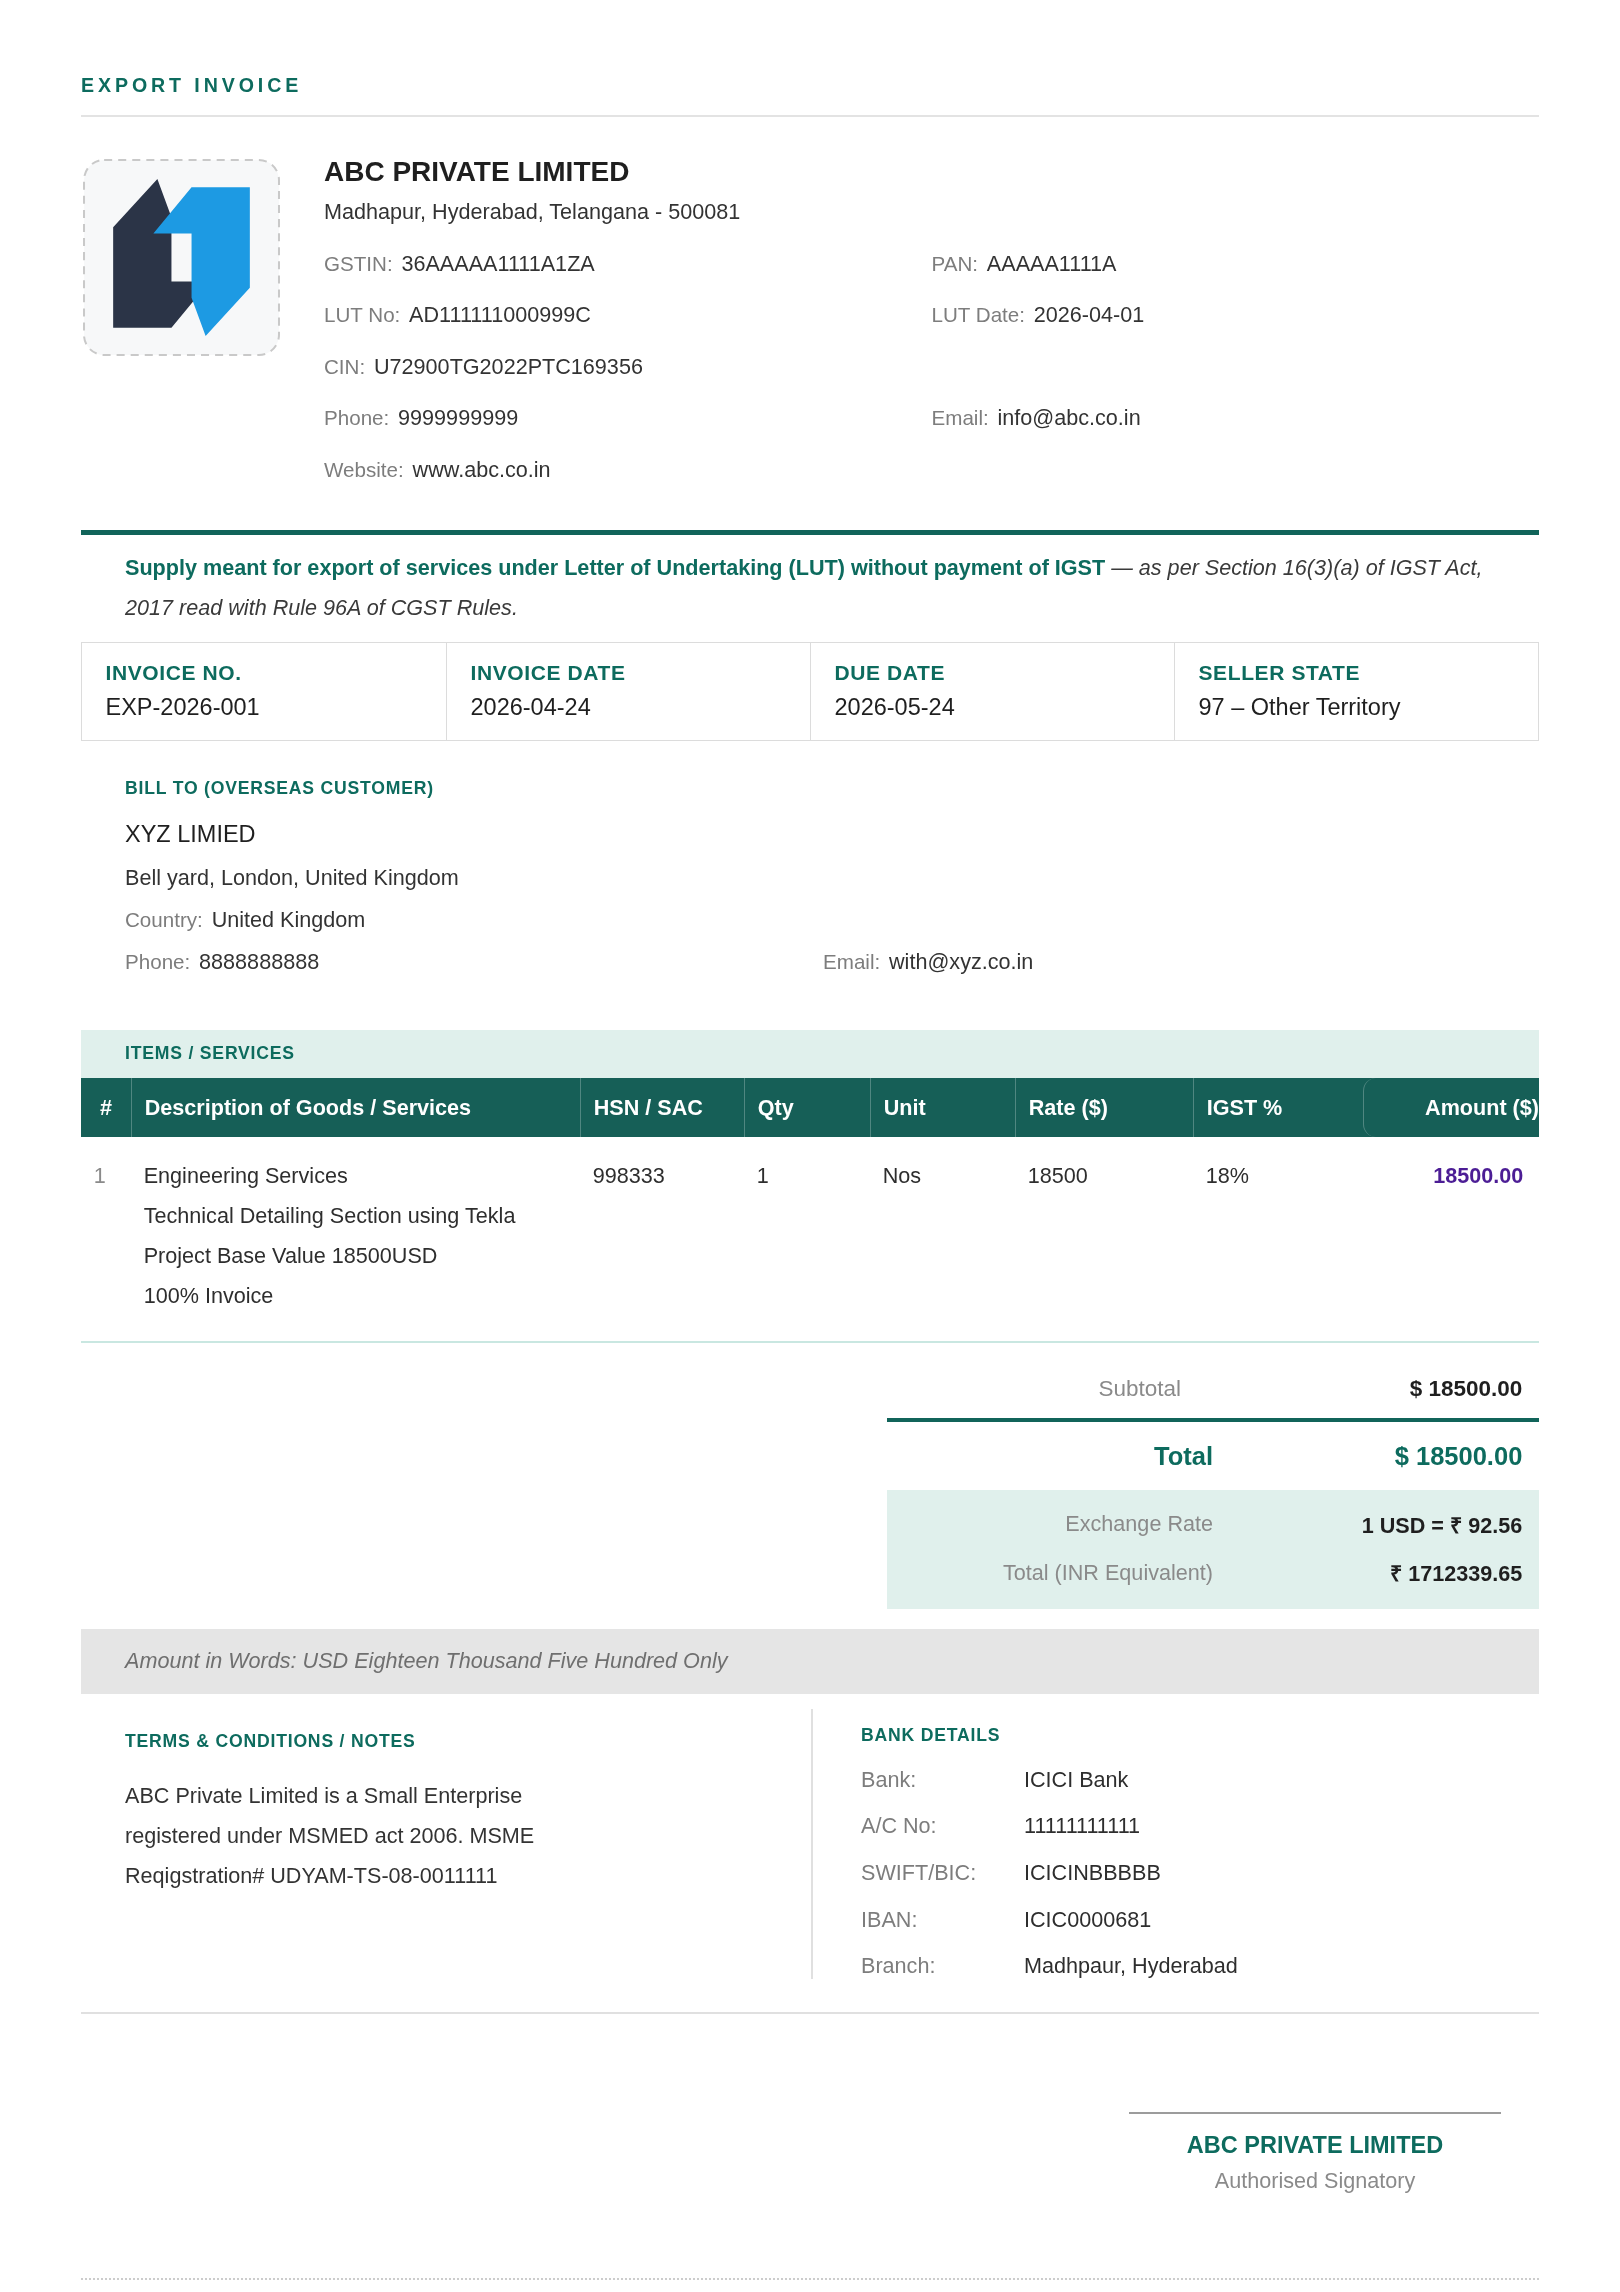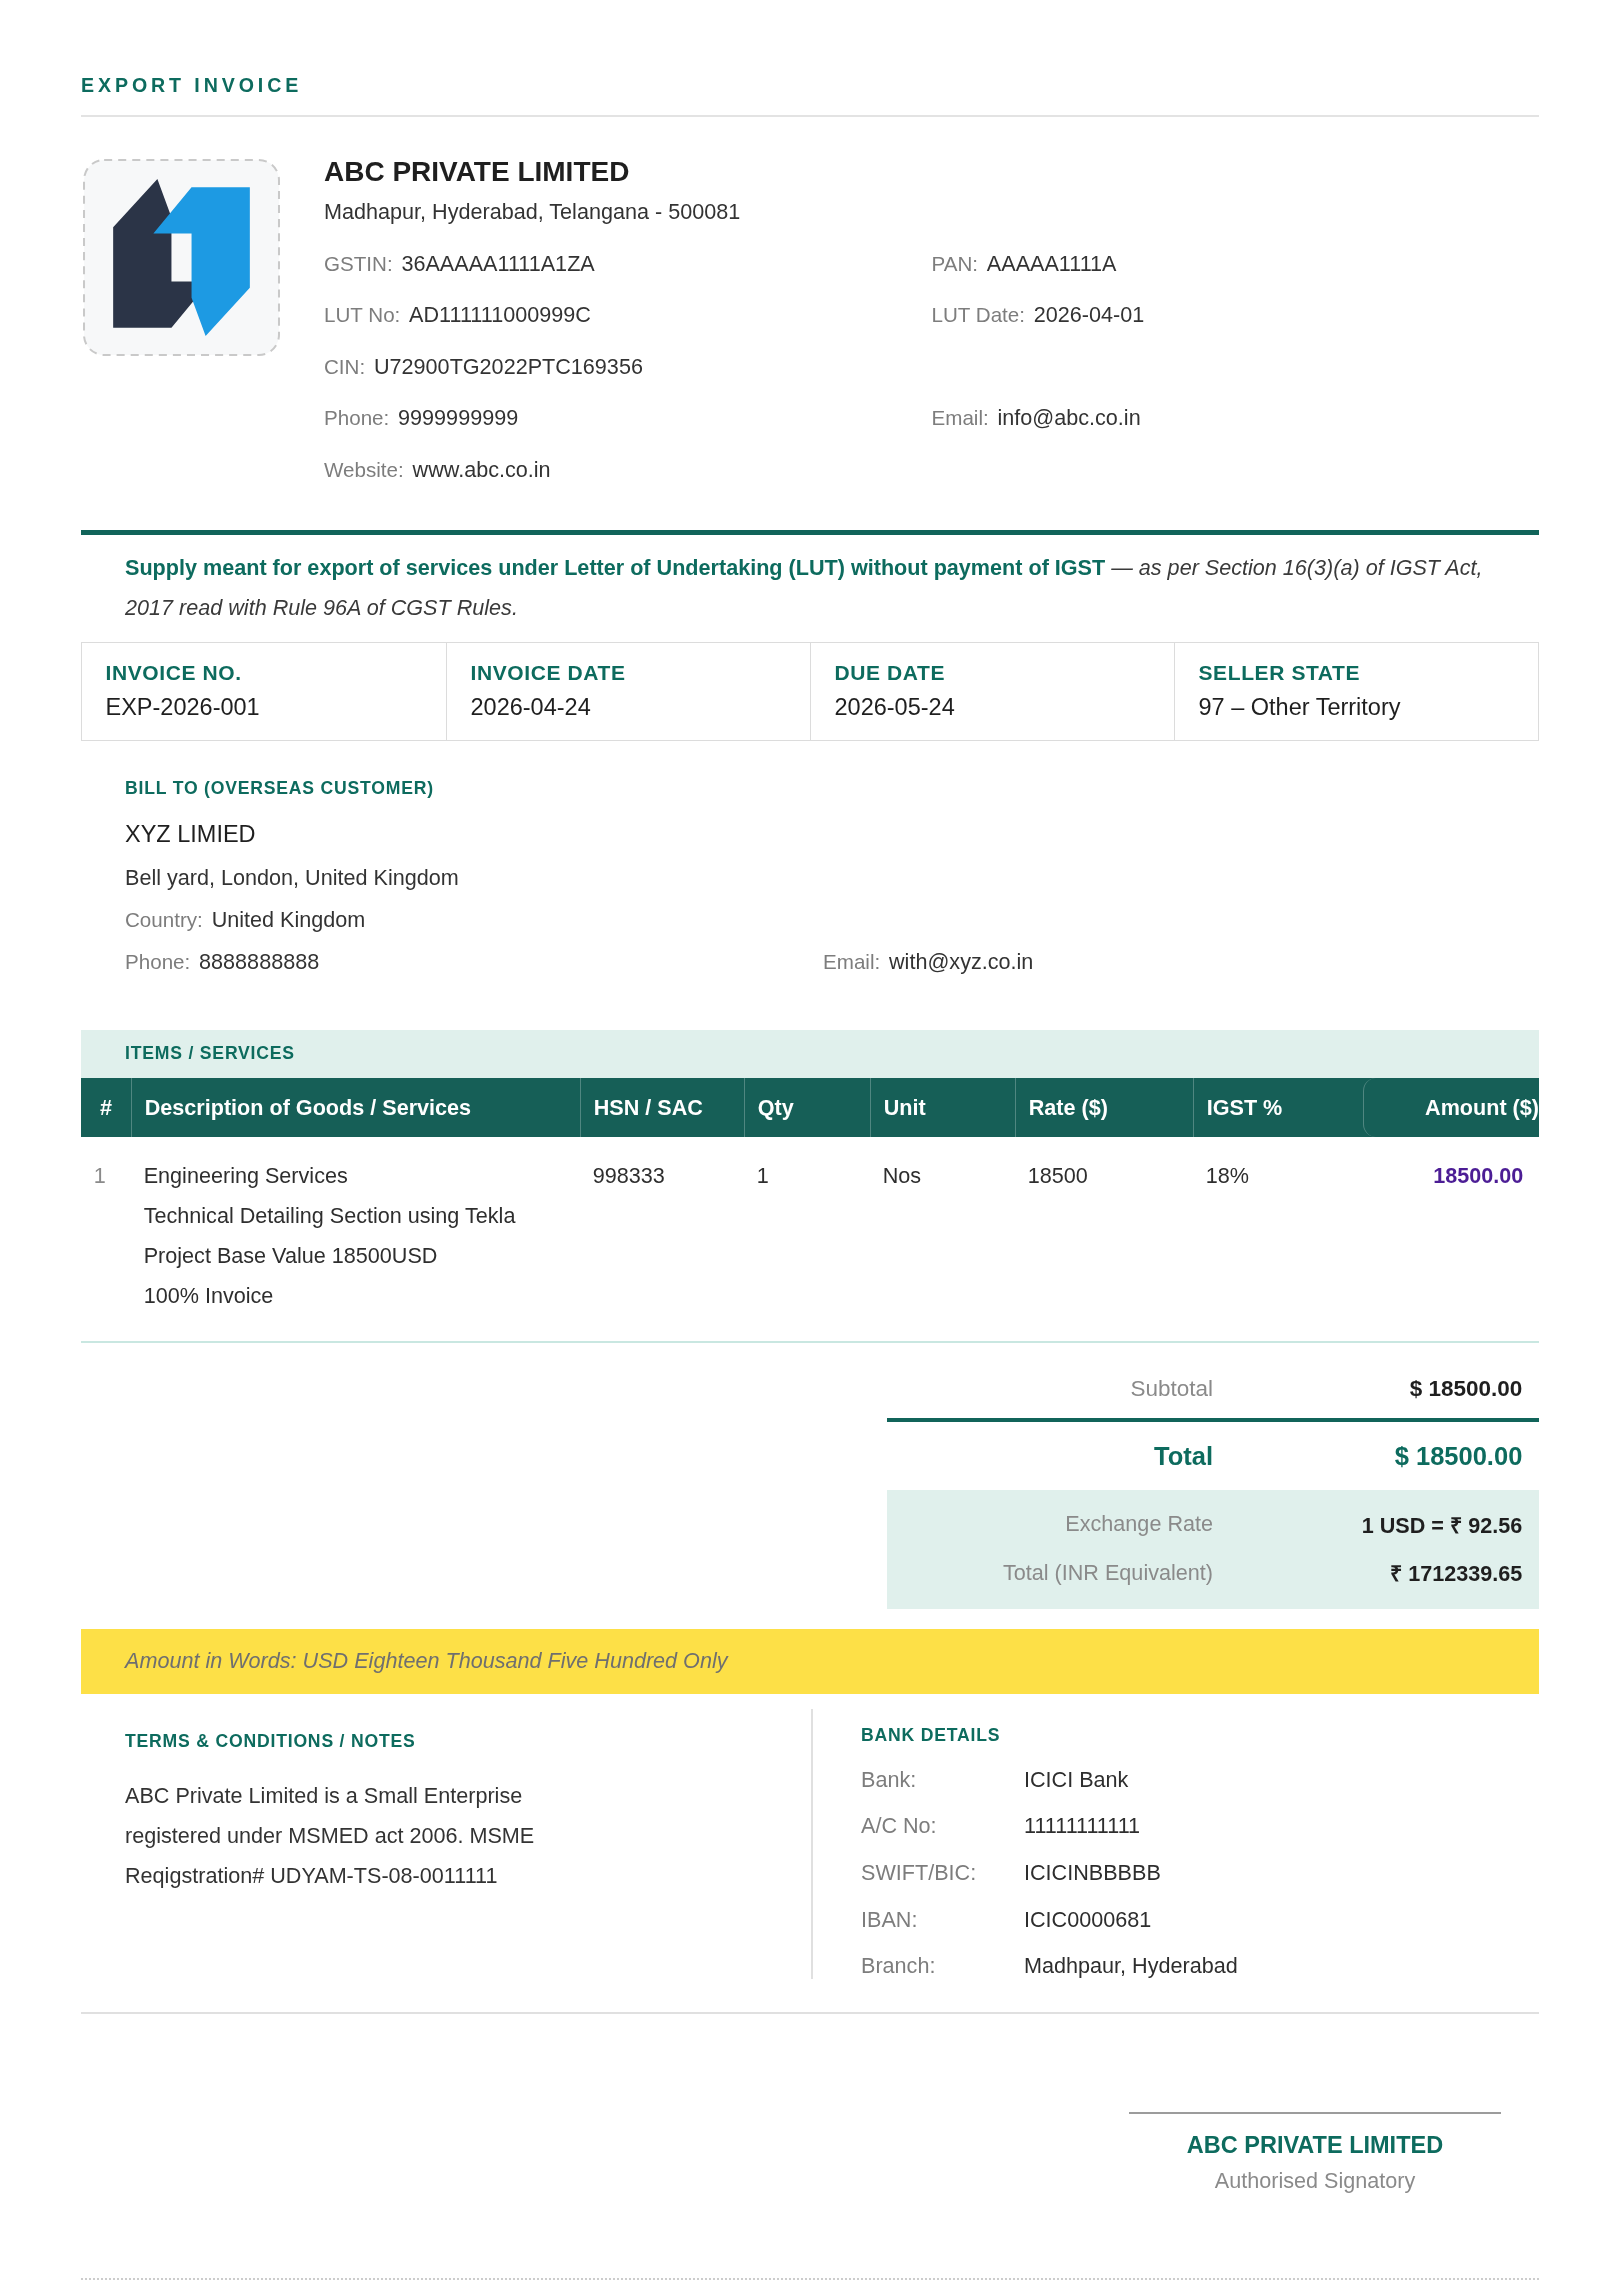--- a/index.html
+++ b/index.html
@@ -59,32 +59,32 @@
   .tbody .c-sno { text-align:center; color:#8a8a8a; padding-left:0; }
   .tbody .c-amt { text-align:right; font-weight:bold; color:#4c1d95; padding-right:15.7px; }
   .desc-main { color:#2e2e2e; }
   .desc-sub { color:#2e2e2e; max-width:402px; }
 
   
   .totals { width:652px; margin-left:auto; margin-top:19.6px; }
   .trow { display:grid; grid-template-columns:1fr 326px; align-items:center; }
   .trow .t-l { text-align:right; }
   .trow .t-v { text-align:right; padding-right:16.7px; }
-  .trow.sub { padding:13.7px 0 15.7px; font-size:22.5px; }
+  .trow.sub { padding:13.7px 0 15.7px; font-size:22.5px;gap:32px; }
   .trow.sub .t-l { color:#8a8a8a; }
   .trow.sub .t-v { color:#1f1f1f; font-weight:bold; }
   .tsep { height:3.9px; background:#11645a; }
   .trow.grand { padding:19.6px 0; font-size:25.5px; font-weight:bold; color:#0d6b5e; }
   .mint-box { background:#e0f0ec; padding:9.8px 0 11.8px; }
   .mint-box .trow { padding:9.8px 0; font-size:21.6px; }
   .mint-box .t-l { color:#8a8a8a; }
   .mint-box .t-v { color:#1f1f1f; font-weight:bold; }
 
   
-  .words { margin-top:19.6px; background:#fde047; padding:19.6px 44px; font-size:21.6px; font-style:italic; color:#6f6f6f; }
+  .words { margin-top:19.6px; background:#e5e5e5; padding:19.6px 44px; font-size:21.6px; font-style:italic; color:#6f6f6f; }
 
   
   .tb { margin-top:15.7px; display:grid; grid-template-columns:730px 1fr; border-bottom:2px solid #e0e0e0; padding-bottom:33px; }
   .tb-left { padding:21.6px 44px 0; }
   .terms-text { margin-top:23.5px; font-size:21.6px; line-height:40px; color:#333; width:453px; }
   .tb-right { border-left:2px solid #e0e0e0; padding:15.7px 0 0 48px; }
   .bank-rows { margin-top:5.9px; }
   .bank-row { display:grid; grid-template-columns:163px auto; font-size:21.6px; margin-top:20.6px; }
   .bank-row .lbl { font-size:21.6px; }
   .bank-row .val { color:#2e2e2e; }

